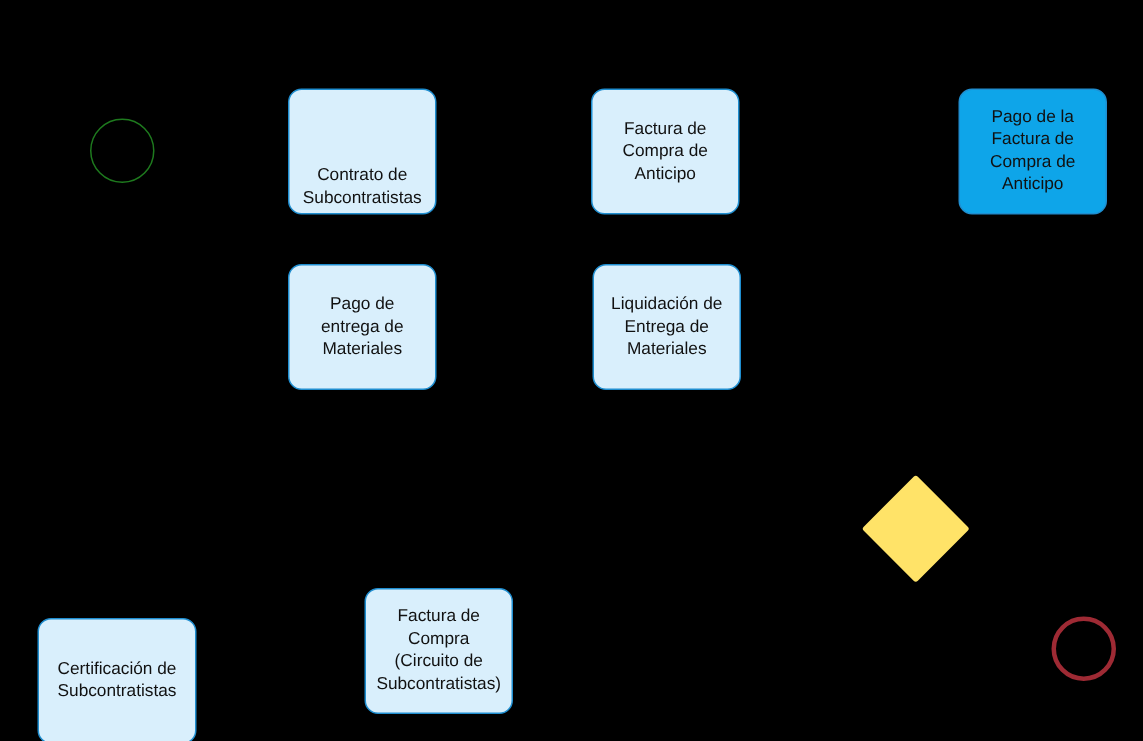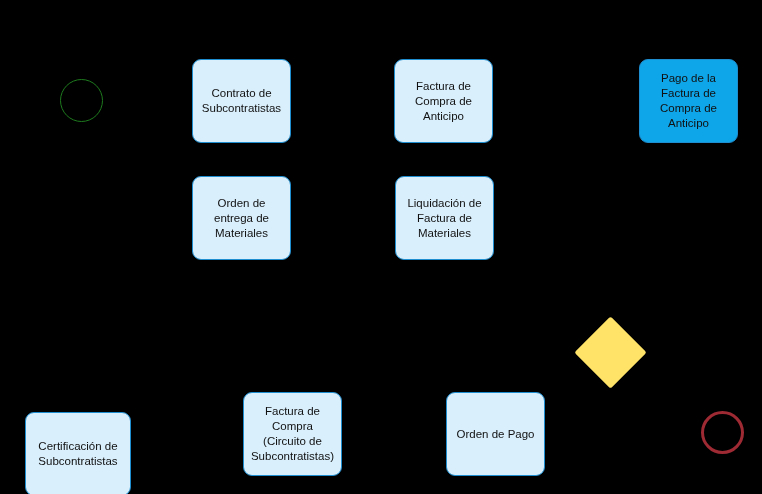--- a/index.html
+++ b/index.html
@@ -52,39 +52,38 @@
     background: #ffe368;
     transform: rotate(45deg);
     border-radius: 2px;
   }
 </style>
 </head>
 <body>
 
 <div id="canvas" style="background: rgb(0, 0, 0);">
     <div class="node event event-start" style="left: 60px; top: 79px; width: 43px; height: 43px; border-color: rgb(30, 122, 30);"></div>
-    <div class="node task" style="left: 192px; top: 59px; width: 99px; height: 84px; background: rgb(217, 239, 252); border-color: rgb(31, 142, 208); color: rgb(17, 17, 17);"><span>Contrato de
+    <div class="node task" style="left: 192px; top: 59px; width: 99px; height: 84px; background: rgb(217, 239, 252); border-color: rgb(31, 142, 208); color: rgb(17, 17, 17); align-items: flex-end;"><span>Contrato de
 Subcontratistas</span></div>
     <div class="node task" style="left: 394px; top: 59px; width: 99px; height: 84px; background: rgb(217, 239, 252); border-color: rgb(31, 142, 208); color: rgb(17, 17, 17);"><span>Factura de
 Compra de
 Anticipo</span></div>
     <div class="node task" style="left: 639px; top: 59px; width: 99px; height: 84px; background: #0ea5e9; border-color: rgb(31, 142, 208); color: rgb(17, 17, 17);"><span>Pago de la
 Factura de
 Compra de
 Anticipo</span></div>
-    <div class="node task" style="left: 192px; top: 176px; width: 99px; height: 84px; background: rgb(217, 239, 252); border-color: rgb(31, 142, 208); color: rgb(17, 17, 17);"><span>Orden de
+    <div class="node task" style="left: 192px; top: 176px; width: 99px; height: 84px; background: rgb(217, 239, 252); border-color: rgb(31, 142, 208); color: rgb(17, 17, 17);"><span>Pago de
 entrega de
 Materiales</span></div>
     <div class="node task" style="left: 395px; top: 176px; width: 99px; height: 84px; background: rgb(217, 239, 252); border-color: rgb(31, 142, 208); color: rgb(17, 17, 17);"><span>Liquidación de
-Factura de
+Entrega de
 Materiales</span></div>
     <div class="node gateway" style="left: 585px; top: 327px; width: 51px; height: 51px;">
       <div class="diamond" style="background: rgb(255, 227, 104);"></div>
     </div>
     <div class="node task" style="left: 25px; top: 392px; width: 106px; height: 84px; background: rgb(217, 239, 252); border-color: rgb(31, 142, 208); color: rgb(17, 17, 17); margin-top: 20px;"><span>Certificación de
 Subcontratistas</span></div>
     <div class="node task" style="left: 243px; top: 392px; width: 99px; height: 84px; background: rgb(217, 239, 252); border-color: rgb(31, 142, 208); color: rgb(17, 17, 17);"><span>Factura de
 Compra
 (Circuito de
 Subcontratistas)</span></div>
-    <div class="node task" style="left: 446px; top: 392px; width: 99px; height: 84px; background: rgb(217, 239, 252); border-color: rgb(31, 142, 208); color: rgb(17, 17, 17);"><span>Orden de Pago</span></div>
     <div class="node event event-end" style="left: 701px; top: 411px; width: 43px; height: 43px; border-color: rgb(158, 42, 52);"></div>
   </div>
 
 </body></html>

